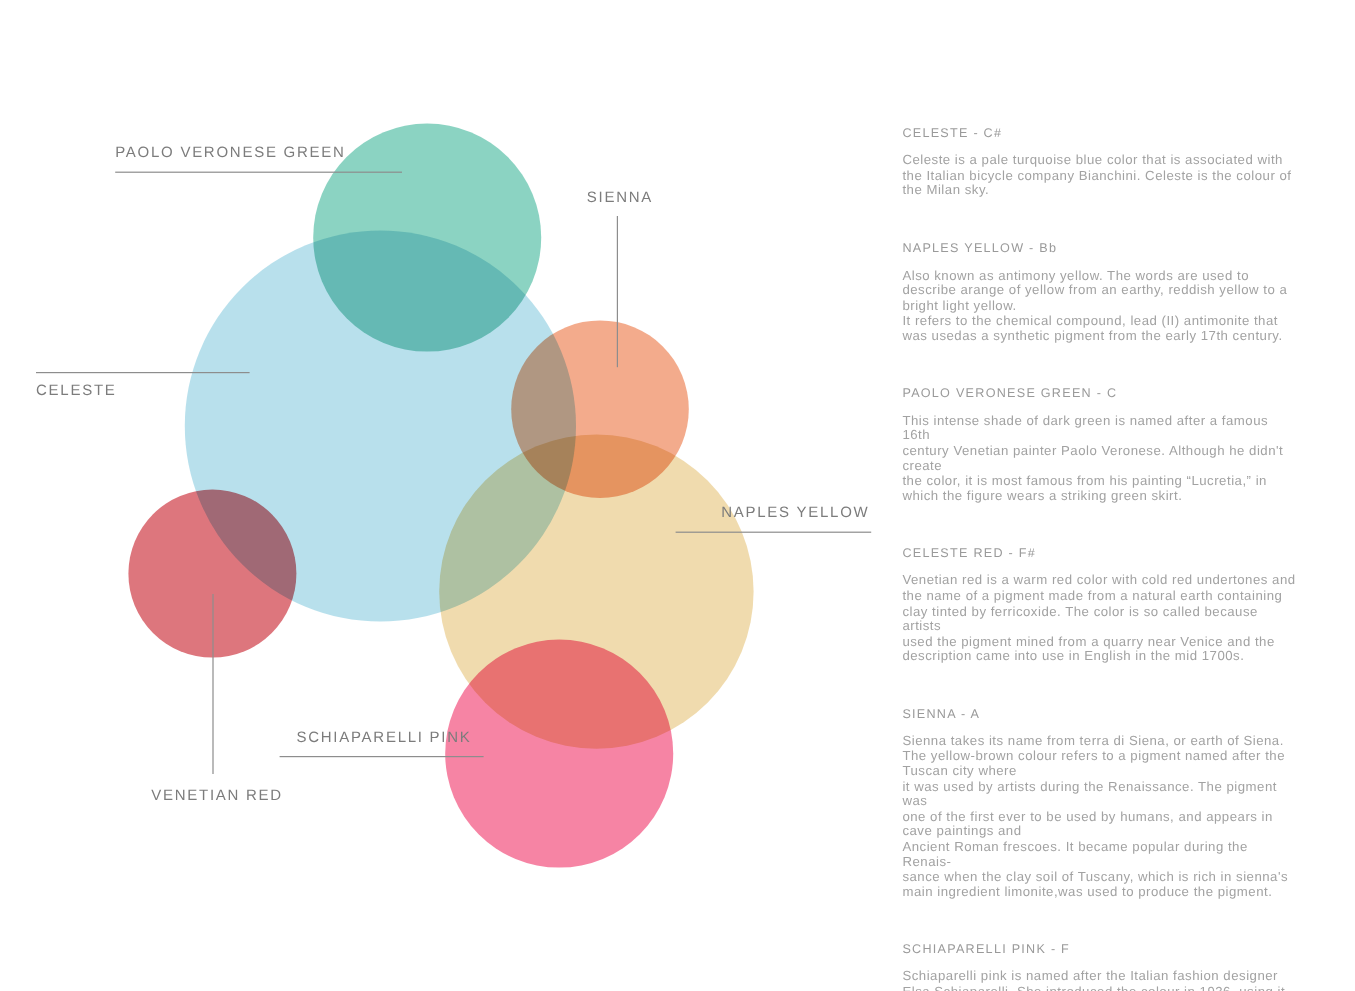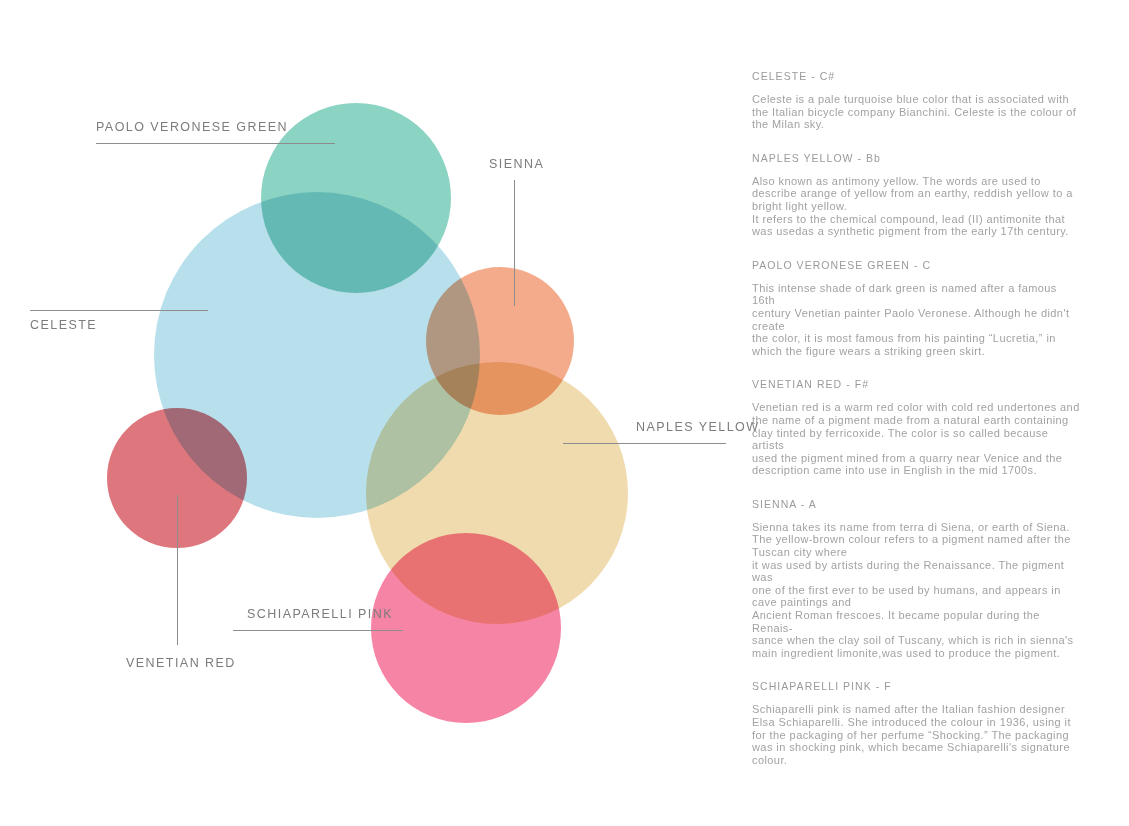--- a/index.html
+++ b/index.html
@@ -54,21 +54,21 @@
   .leader.h { height: 1px; }
   .leader.v { width: 1px; }
 
   
   #descriptions {
     position: absolute;
     left: 752px;
     top: 70px;
     width: 330px;
   }
-  .entry { margin-bottom: 21px; }
+  .entry { margin-bottom: 21px; margin-top: 35px; }
   .entry-title {
     font-size: 10.5px;
     letter-spacing: 1.05px;
     color: #9a9a9a;
     margin: 0 0 11px 0;
     font-weight: 400;
   }
   .entry-body {
     font-size: 11px;
     line-height: 12.6px;
@@ -98,21 +98,21 @@
 
     <div class="label" style="left:96px; top:120px;">PAOLO VERONESE GREEN</div>
     <div class="leader h" style="left:96px; top:143px; width:239px;"></div>
 
     <div class="label" style="left:489px; top:157px;">SIENNA</div>
     <div class="leader v" style="left:514px; top:180px; height:126px;"></div>
 
     <div class="label" style="left:30px; top:288px;margin-top:30px;">CELESTE</div>
     <div class="leader h" style="left:30px; top:310px; width:178px;"></div>
 
-    <div class="label" style="left:636px; top:420px;">NAPLES YELLOW</div>
+    <div class="label" style="left:601px; top:420px;">NAPLES YELLOW</div>
     <div class="leader h" style="left:563px; top:443px; width:163px;"></div>
 
     <div class="label" style="left:235px; top:607px;margin-left:12px;">SCHIAPARELLI PINK</div>
     <div class="leader h" style="left:233px; top:630px; width:170px;"></div>
 
     <div class="label" style="left:126px; top:656px;">VENETIAN RED</div>
     <div class="leader v" style="left:177px; top:495px; height:150px;"></div>
 
   </div>
 
@@ -137,21 +137,21 @@
     <div class="entry">
       <p class="entry-title">PAOLO VERONESE GREEN  - C</p>
       <p class="entry-body">This intense shade of dark green is named after a famous 16th
 century Venetian painter Paolo Veronese. Although he didn't
 create
 the color, it is most famous from his painting “Lucretia,” in
 which the figure wears a striking green skirt.</p>
     </div>
 
     <div class="entry">
-      <p class="entry-title">VENETIAN RED - F#</p>
+      <p class="entry-title">CELESTE RED - F#</p>
       <p class="entry-body">Venetian red is a warm red color with cold red undertones and
 the name of a pigment made from a natural earth containing
 clay tinted by ferricoxide. The color is so called because artists
 used the pigment mined from a quarry near Venice and the
 description came into use in English in the mid 1700s.</p>
     </div>
 
     <div class="entry">
       <p class="entry-title">SIENNA - A</p>
       <p class="entry-body">Sienna takes its name from terra di Siena, or earth of Siena.

